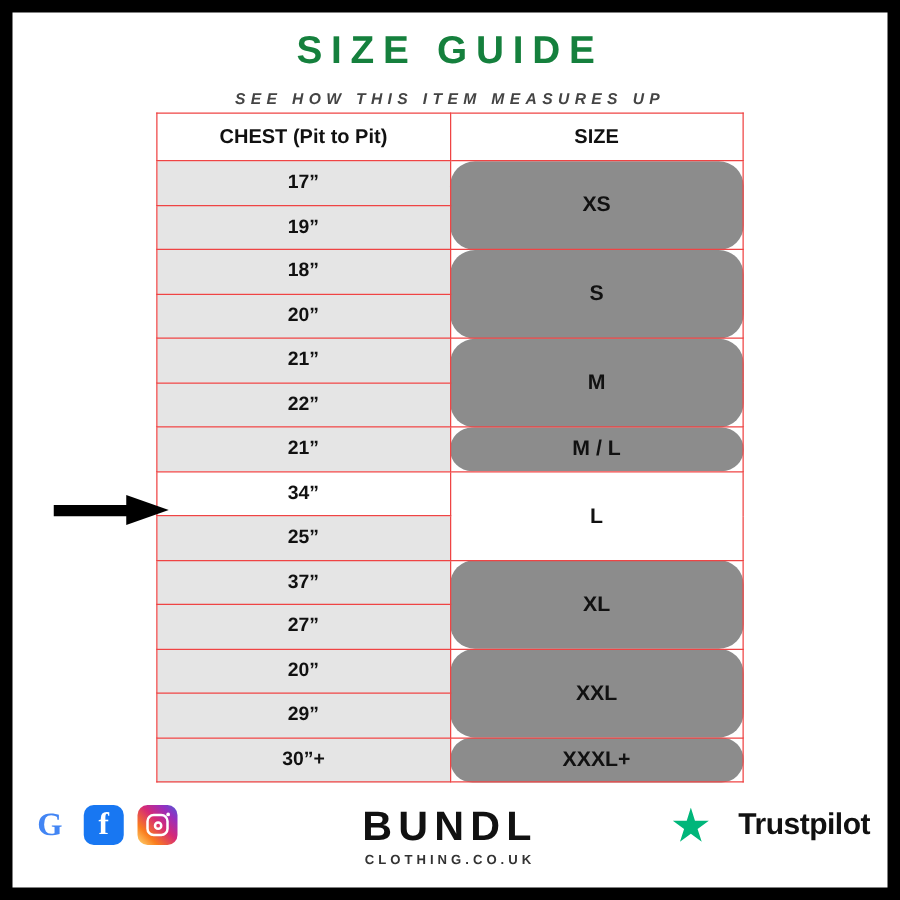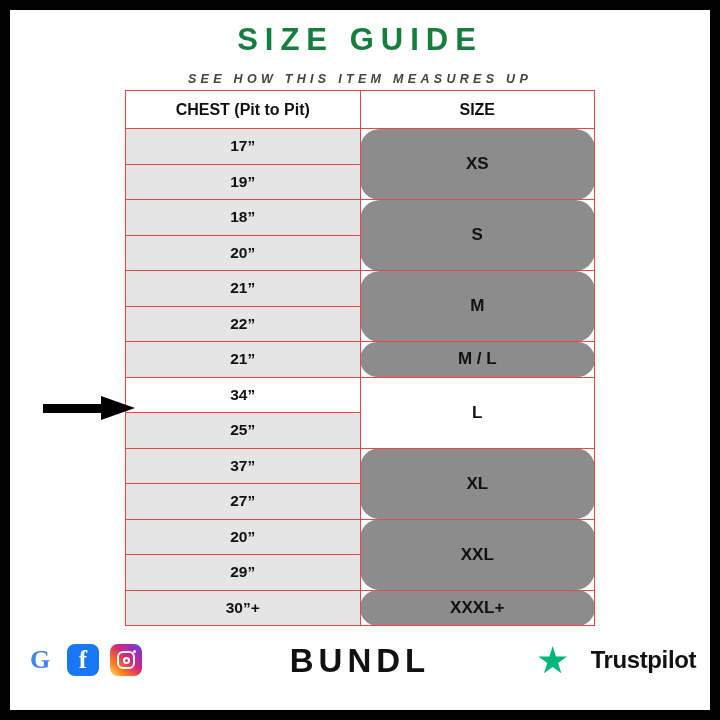--- a/index.html
+++ b/index.html
@@ -280,20 +280,21 @@
         <div class="soc soc-fb">f</div>
         <div class="soc soc-ig">
           <div class="ring"></div>
           <div class="dotc"></div>
           <div class="dot"></div>
         </div>
       </div>
 
       <div class="brand">
         <div class="brand-name">BUNDL</div>
+        <div class="brand-sub">CLOTHING.CO.UK</div>
       </div>
 
       <div class="trustpilot">
         <div class="tp-star"></div>
         <div class="tp-text">Trustpilot</div>
       </div>
     </div>
 
   </div>
 </div>

